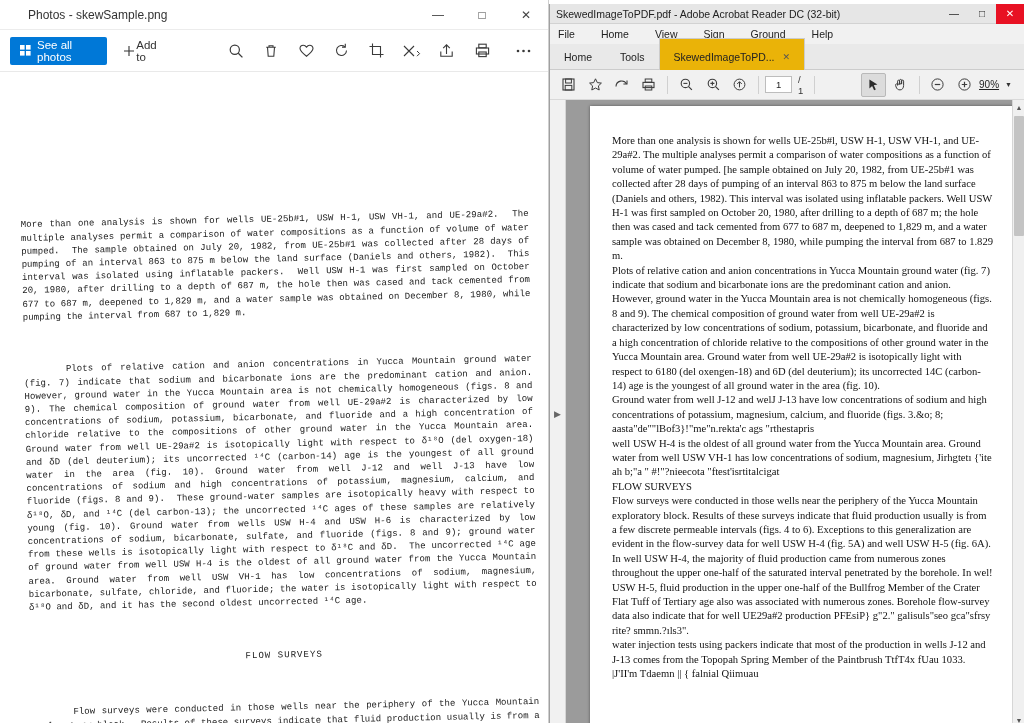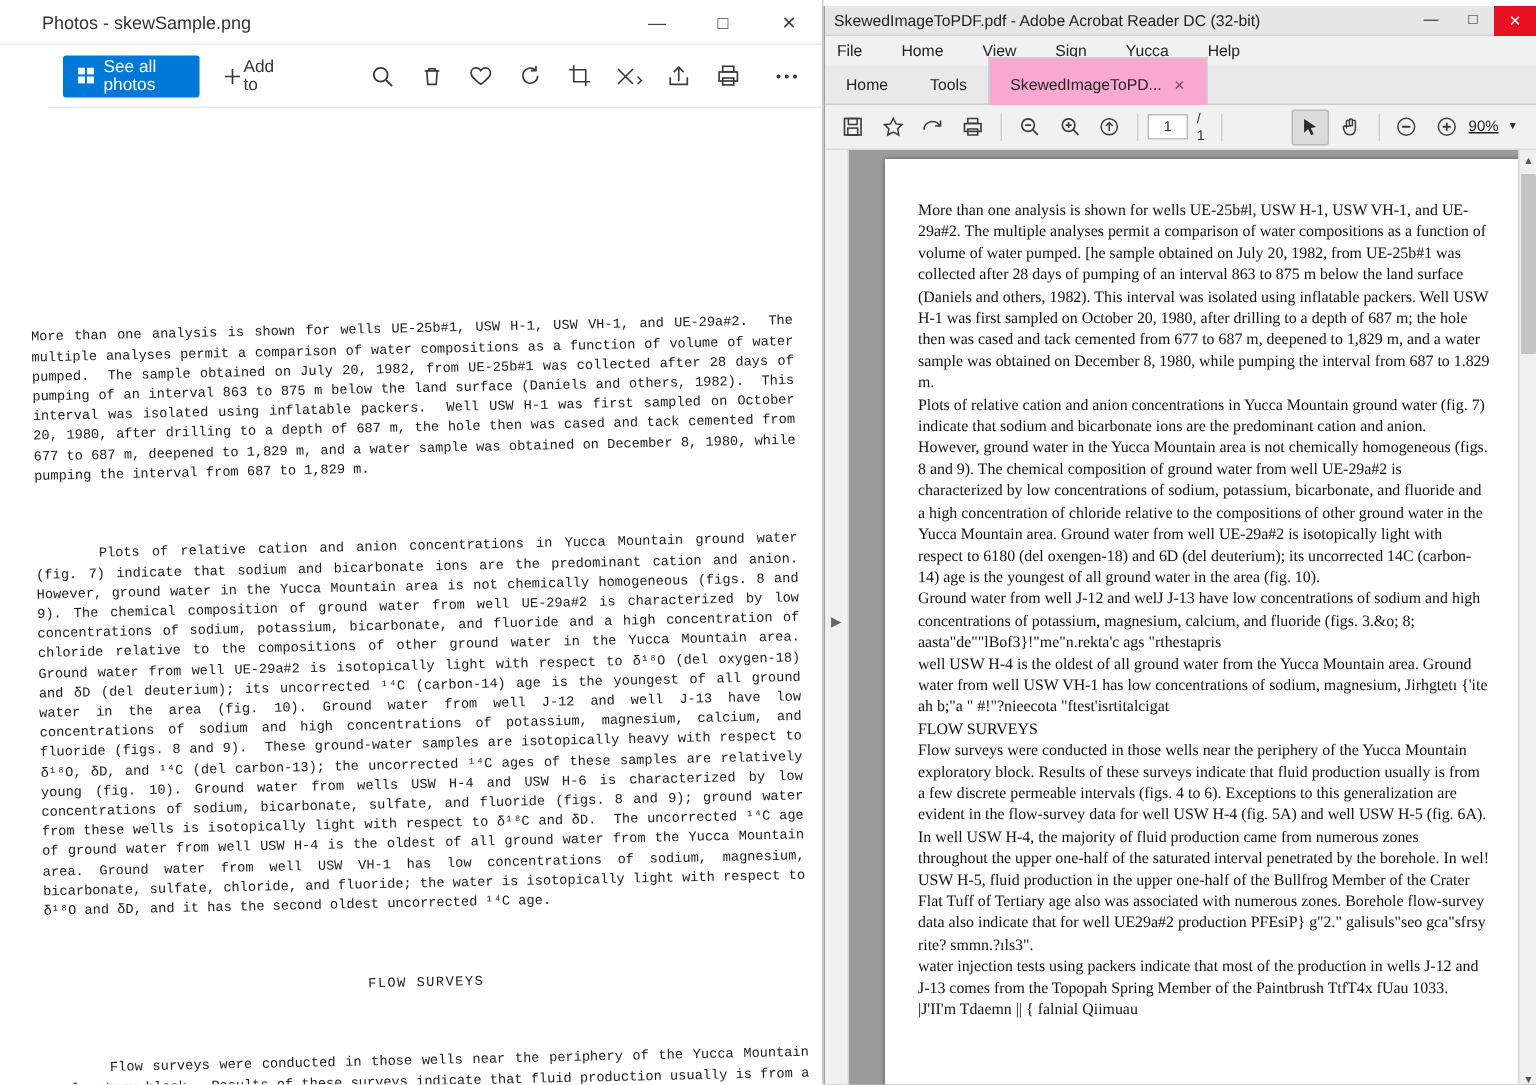--- a/index.html
+++ b/index.html
@@ -24,21 +24,21 @@
   }
   .photos-title { font-size: 12px; color: #333; }
   .photos-winbtns { margin-left: auto; display: flex; }
   .photos-winbtn {
     width: 44px; height: 30px; display: flex; align-items: center;
     justify-content: center; font-size: 12px; color: #444;
   }
 
   .photos-toolbar {
     height: 42px; display: flex; align-items: center; gap: 6px;
-    padding: 0 10px; border-bottom: 1px solid #e9e9e9; background: #fff; margin-left: 32px;
+    padding: 0 10px; border-bottom: 1px solid #e9e9e9; background: #fff;
   }
   .see-all {
     background: #0078d7; color: #fff; font-size: 11.5px;
     height: 28px; display: flex; align-items: center; gap: 6px;
     padding: 0 10px; border-radius: 2px;
   }
   .tool-btn {
     width: 34px; height: 30px; display: flex; align-items: center;
     justify-content: center; color: #3a3a3a;
   }
@@ -100,21 +100,21 @@
   }
   .acro-tabs {
     height: 26px; background: #e9e9e9; display: flex; align-items: center;
     padding-left: 0; border-bottom: 1px solid #cccccc;
   }
   .acro-tab {
     height: 22px; padding: 0 14px; font-size: 10.5px; color: #222;
     display: flex; align-items: center; background: #e9e9e9;
   }
   .acro-tab.active {
-    background: #f9a8d4; border: 1px solid #cccccc; border-bottom: none;
+    background: #eab308; border: 1px solid #cccccc; border-bottom: none;
     height: 37px;
   }
   .acro-tab .tabclose { margin-left: 8px; font-size: 9px; color: #555; }
 
   .acro-toolbar {
     height: 30px; background: #f1f1f1; display: flex; align-items: center;
     gap: 2px; padding: 0 6px; border-bottom: 1px solid #d9d9d9;
   }
   .abtn {
     width: 26px; height: 24px; display: flex; align-items: center;
@@ -281,21 +281,21 @@
         <div class="acro-winbtn">□</div>
         <div class="acro-winbtn close">✕</div>
       </div>
     </div>
 
     <div class="acro-menubar">
       <span>File</span>
       <span>Home</span>
       <span>View</span>
       <span>Sign</span>
-      <span>Yucca</span>
+      <span>Ground</span>
       <span>Help</span>
     </div>
 
     <div class="acro-tabs">
       <div class="acro-tab">
         <span>Home</span>
       </div>
       <div class="acro-tab">
         <span>Tools</span>
       </div>

